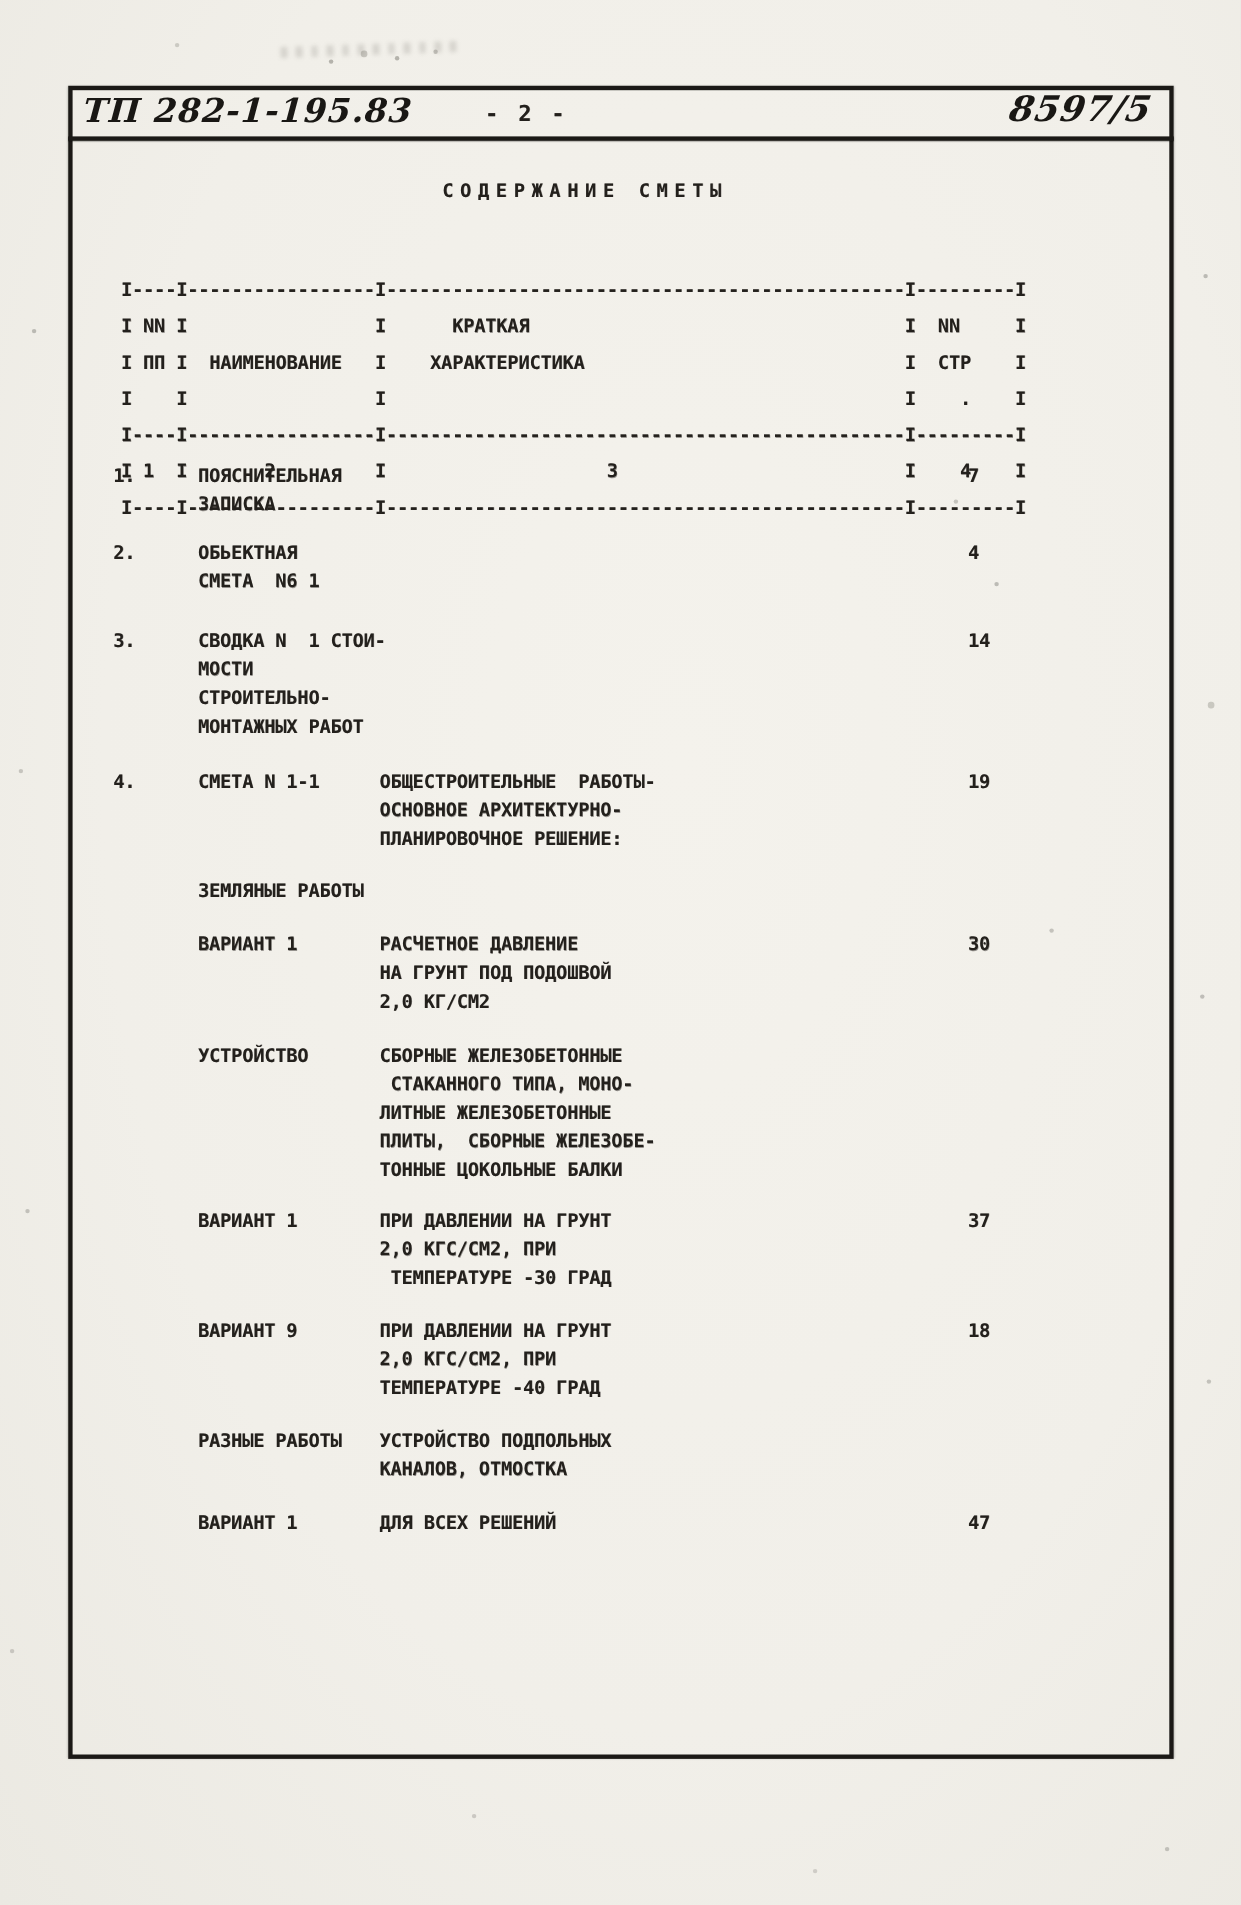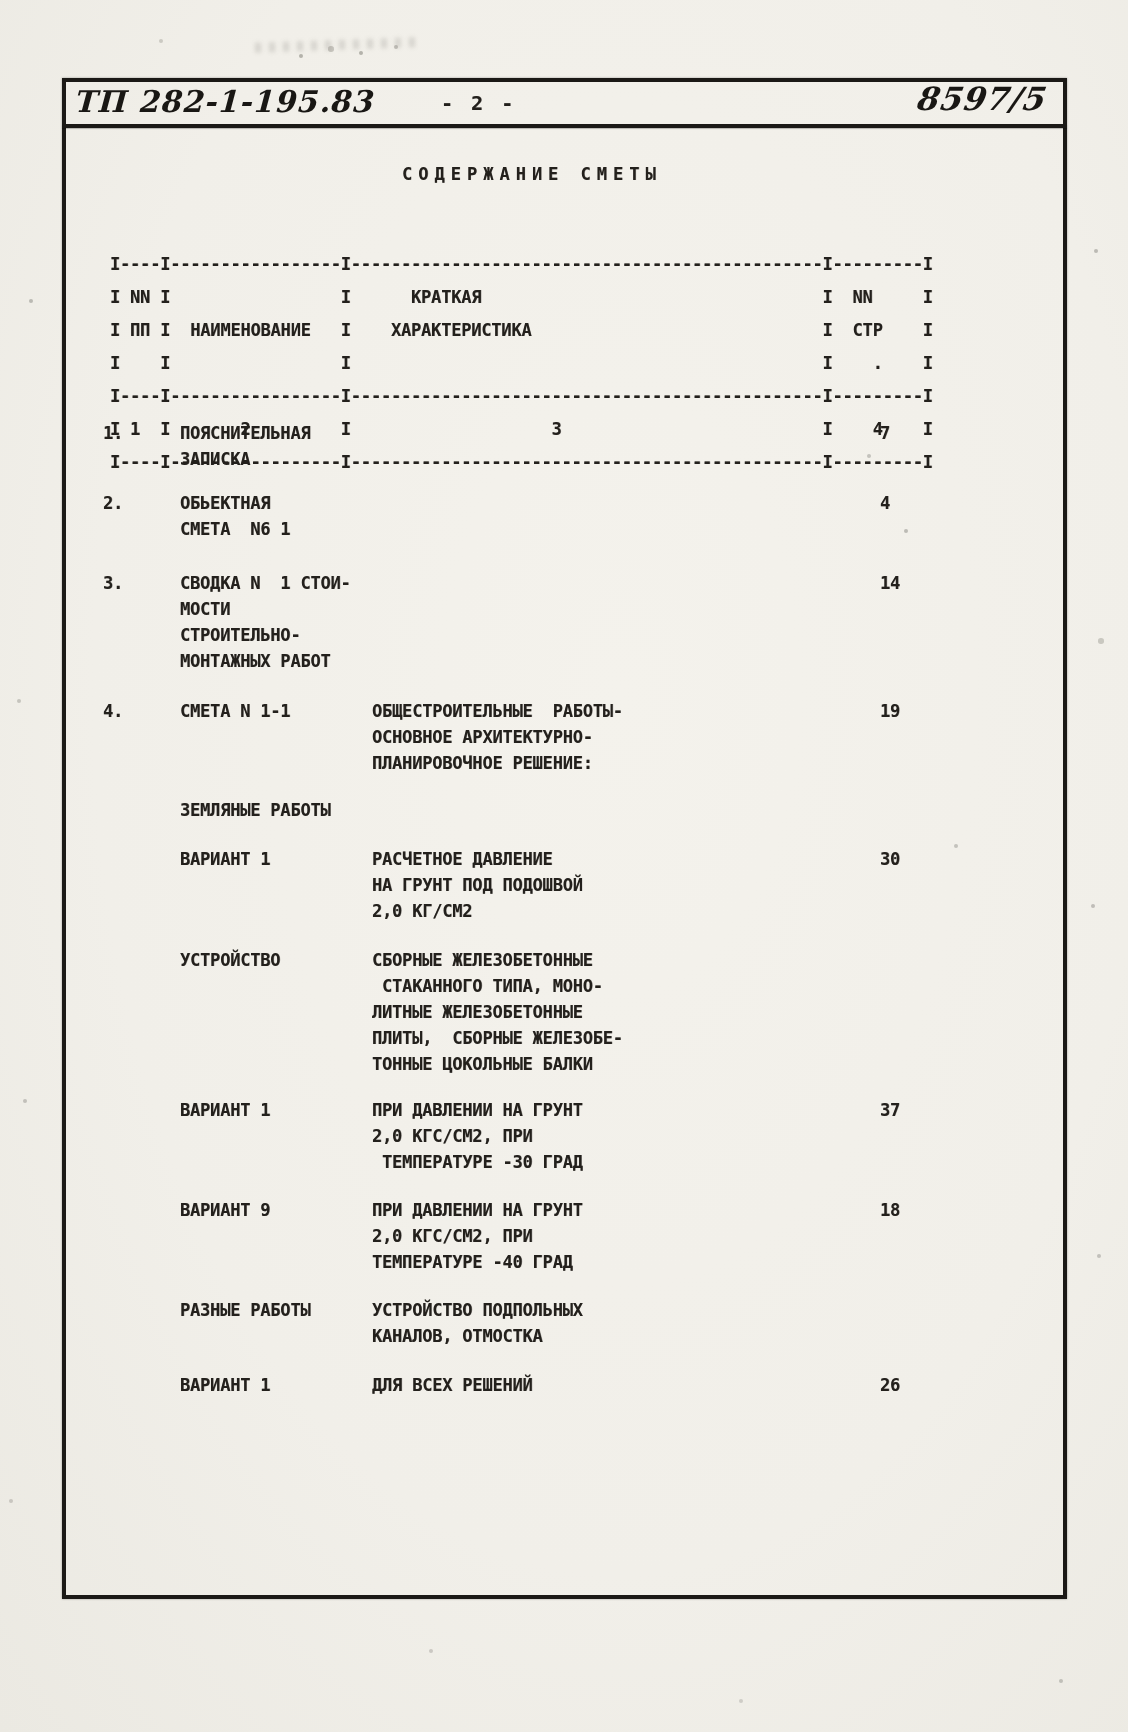--- a/index.html
+++ b/index.html
@@ -38,21 +38,21 @@
   }
   .doc-code{left:76px;top:84px;font-size:30px;transform:skewX(-4deg);letter-spacing:1px;}
   .stamp{left:918px;top:80px;font-size:32px;transform:skewX(-10deg);letter-spacing:1px;}
   .sheet-num{left:441px;top:90px;font-size:20px;letter-spacing:3px;}
   .title{left:402px;top:161px;letter-spacing:6px;}
   .art{left:110px;top:248px;line-height:33px;}
   .toc-row{position:absolute;left:0;top:0;width:1128px;height:0;}
   .c{top:0;}
   .c.num{left:103px;}
   .c.name{left:180px;}
-  .c.desc{left:345px;margin-left:27px;}
+  .c.desc{left:345px;}
   .c.page{left:880px;}
   
   .noise{
     position:absolute;left:0;top:0;width:2px;height:2px;background:transparent;border-radius:50%;
     box-shadow:
       30px 300px 0 1px rgba(90,88,84,.35), 18px 700px 0 1px rgba(90,88,84,.28),
       24px 1100px 0 1px rgba(90,88,84,.30), 10px 1500px 0 1px rgba(90,88,84,.25),
       1095px 250px 0 1px rgba(90,88,84,.35), 1100px 640px 0 2px rgba(110,108,100,.30),
       1092px 905px 0 1px rgba(90,88,84,.33), 1098px 1255px 0 1px rgba(90,88,84,.3),
       1060px 1680px 0 1px rgba(90,88,84,.3), 430px 1650px 0 1px rgba(90,88,84,.25),
@@ -167,15 +167,15 @@
     <div class="tw c num"></div>
     <div class="tw c name">РАЗНЫЕ РАБОТЫ</div>
     <div class="tw c desc">УСТРОЙСТВО ПОДПОЛЬНЫХ
 КАНАЛОВ, ОТМОСТКА</div>
     <div class="tw c page"></div>
   </div>
   <div class="toc-row" style="top:1372px">
     <div class="tw c num"></div>
     <div class="tw c name">ВАРИАНТ 1</div>
     <div class="tw c desc">ДЛЯ ВСЕХ РЕШЕНИЙ</div>
-    <div class="tw c page">26</div>
+    <div class="tw c page">47</div>
   </div>
 </div>
 
 </body></html>

